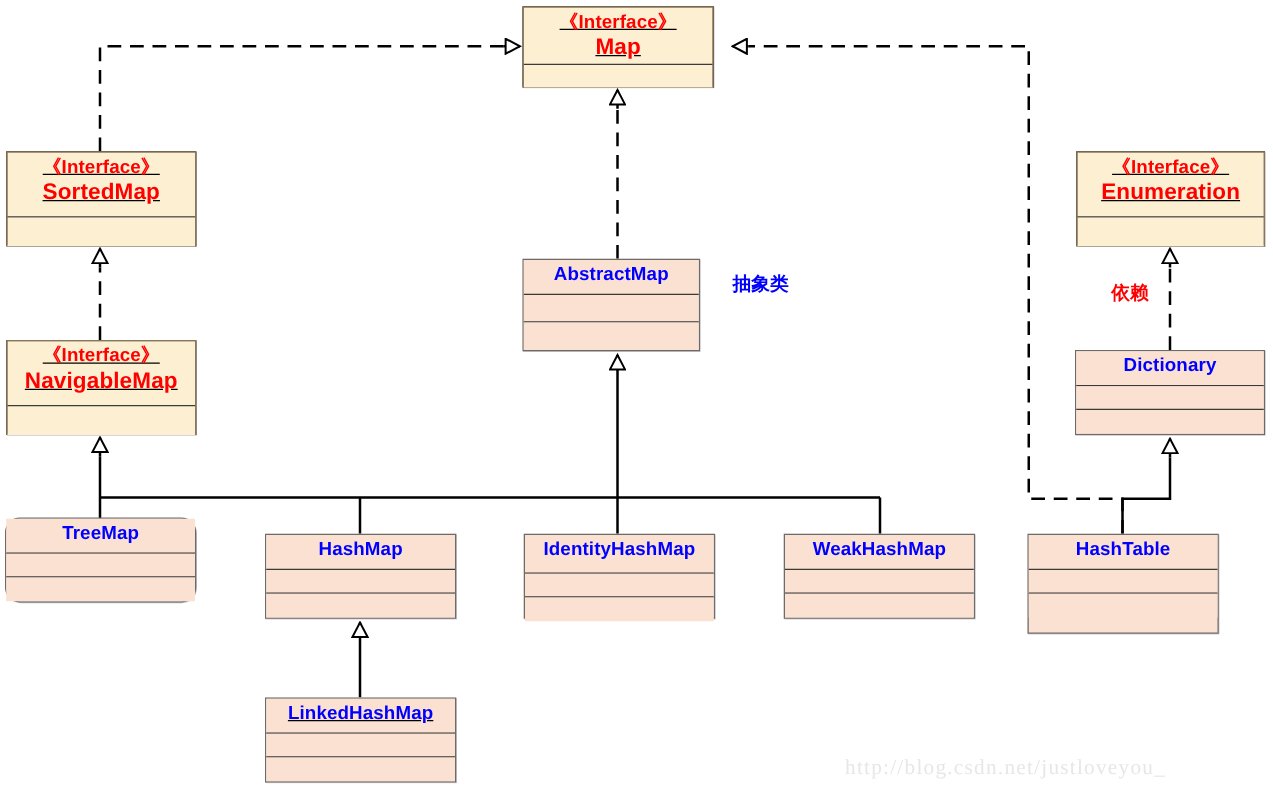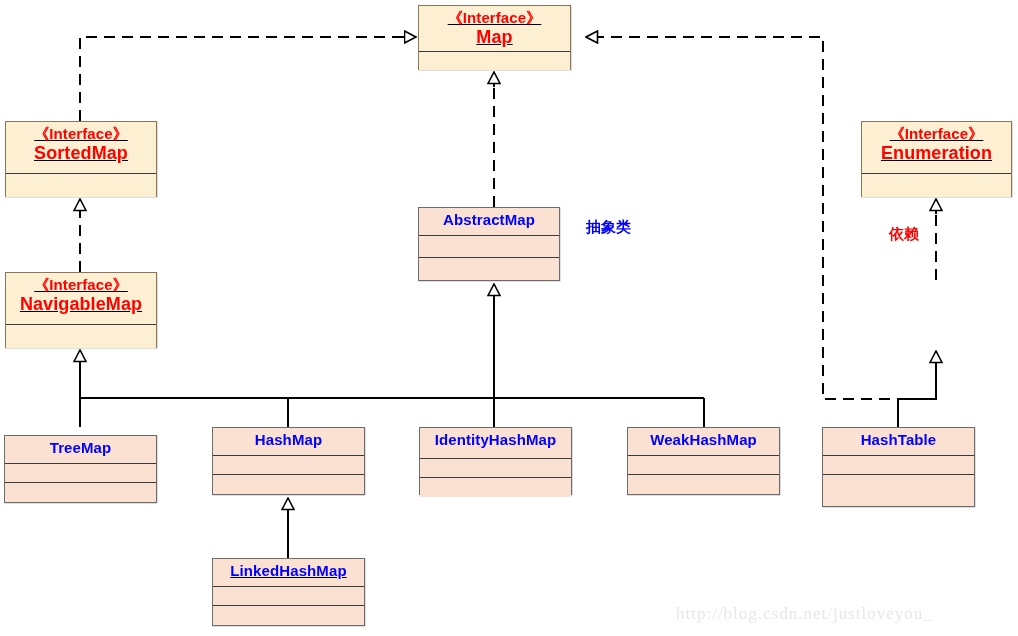--- a/index.html
+++ b/index.html
@@ -155,22 +155,27 @@
     </div>
     <div class="cell bar" style="height:23px;"></div>
   </div>
 
   <div class="node klass" style="left:418px;top:207px;width:142px;height:74px;">
     <div class="cell title" style="height:28px;">AbstractMap</div>
     <div class="cell bar" style="height:22px;"></div>
     <div class="cell bar" style="height:22px;"></div>
   </div>
 
-
-  <div class="node klass" style="left:4px;top:435px;width:153px;height:68px;">
+  <div class="node klass" style="left:860px;top:280px;width:152px;height:68px;">
+    <div class="cell title" style="height:28px;">Dictionary</div>
+    <div class="cell bar" style="height:19px;"></div>
+    <div class="cell bar" style="height:19px;"></div>
+  </div>
+
+  <div class="node klass" style="left:4px;top:414px;width:153px;height:68px;border-radius:12px;">
     <div class="cell title" style="height:28px;">TreeMap</div>
     <div class="cell bar" style="height:19px;"></div>
     <div class="cell bar" style="height:19px;"></div>
   </div>
 
   <div class="node klass" style="left:212px;top:427px;width:153px;height:68px;">
     <div class="cell title" style="height:28px;">HashMap</div>
     <div class="cell bar" style="height:19px;"></div>
     <div class="cell bar" style="height:19px;"></div>
   </div>

